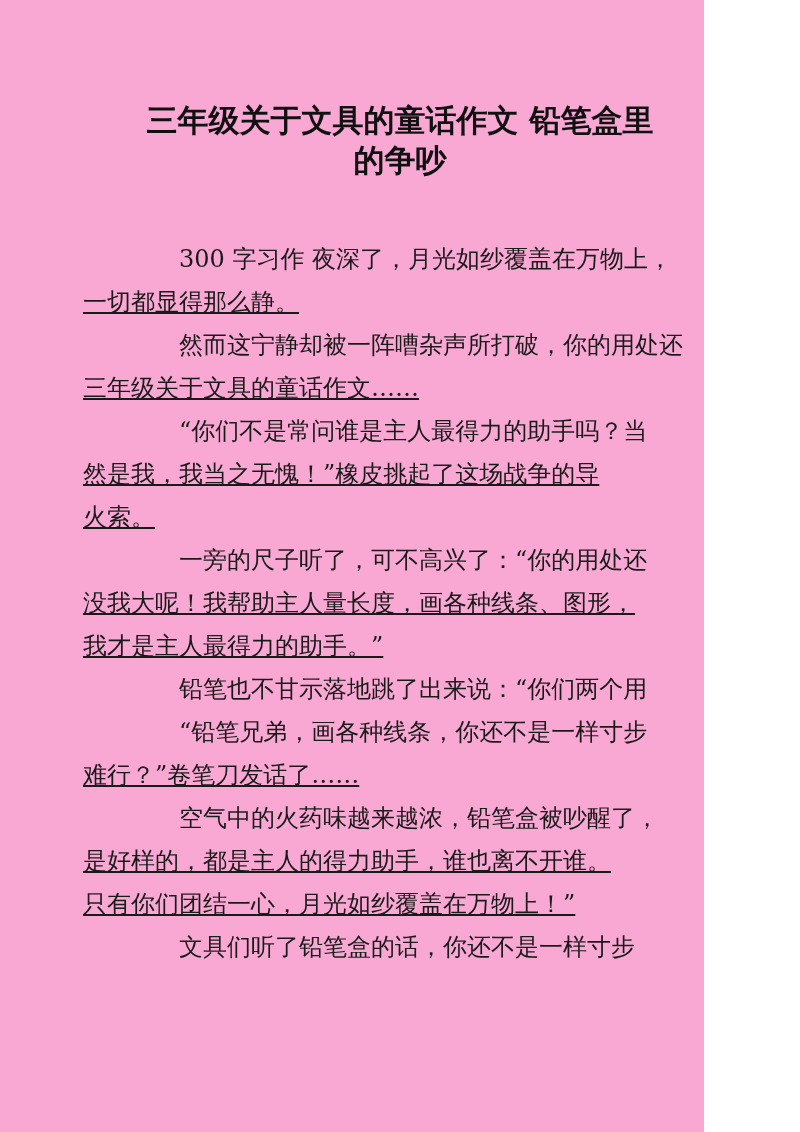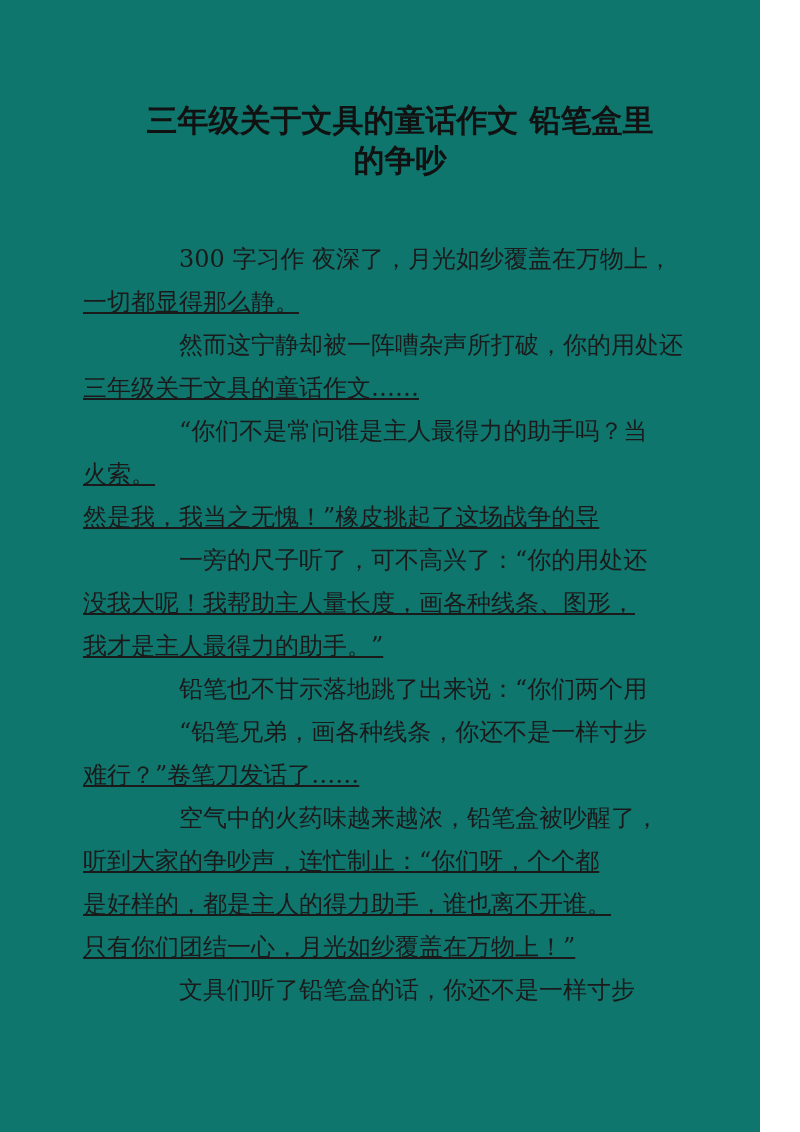--- a/index.html
+++ b/index.html
@@ -1,17 +1,17 @@
 <!DOCTYPE html>
 <html><head>
 <meta charset="utf-8">
 <style>
   html, body { margin: 0; padding: 0; background: #ffffff; }
   body { width: 800px; height: 1132px; overflow: hidden; position: relative; }
-  .page { position: absolute; left: 0; top: 0; width: 760px; height: 1132px; background: #0f766e; }
+  .page { position: absolute; left: 0; top: 0; width: 704px; height: 1132px; background: #f9a8d4; }
   .title {
     position: absolute; left: 100px; top: 100px; width: 600px;
     text-align: center;
     font-family: "DejaVu Sans", "Liberation Sans", sans-serif;
     font-weight: bold; font-size: 31px; line-height: 40px; color: #111;
   }
   .title .t-line { display: block; white-space: nowrap; }
   .body {
     position: absolute; left: 131px; top: 238px; width: 540px;
     font-family: "DejaVu Serif", "Liberation Serif", serif;
@@ -34,38 +34,37 @@
     <div class="para">
       <span class="ln">300 字习作  夜深了，月光如纱覆盖在万物上，</span>
       <span class="ln cont">一切都显得那么静。</span>
     </div>
     <div class="para">
       <span class="ln">然而这宁静却被一阵嘈杂声所打破，你的用处还</span>
       <span class="ln cont">三年级关于文具的童话作文……</span>
     </div>
     <div class="para">
       <span class="ln">“你们不是常问谁是主人最得力的助手吗？当</span>
+      <span class="ln cont">然是我，我当之无愧！”橡皮挑起了这场战争的导</span>
       <span class="ln cont">火索。</span>
-      <span class="ln cont">然是我，我当之无愧！”橡皮挑起了这场战争的导</span>
     </div>
     <div class="para">
       <span class="ln">一旁的尺子听了，可不高兴了：“你的用处还</span>
       <span class="ln cont">没我大呢！我帮助主人量长度，画各种线条、图形，</span>
       <span class="ln cont">我才是主人最得力的助手。”</span>
     </div>
     <div class="para">
       <span class="ln">铅笔也不甘示落地跳了出来说：“你们两个用</span>
     </div>
     <div class="para">
       <span class="ln">“铅笔兄弟，画各种线条，你还不是一样寸步</span>
       <span class="ln cont">难行？”卷笔刀发话了……</span>
     </div>
     <div class="para">
       <span class="ln">空气中的火药味越来越浓，铅笔盒被吵醒了，</span>
-      <span class="ln cont">听到大家的争吵声，连忙制止：“你们呀，个个都</span>
       <span class="ln cont">是好样的，都是主人的得力助手，谁也离不开谁。</span>
       <span class="ln cont">只有你们团结一心，月光如纱覆盖在万物上！”</span>
     </div>
     <div class="para">
       <span class="ln">文具们听了铅笔盒的话，你还不是一样寸步</span>
     </div>
   </div>
 </div>
 
 </body></html>

